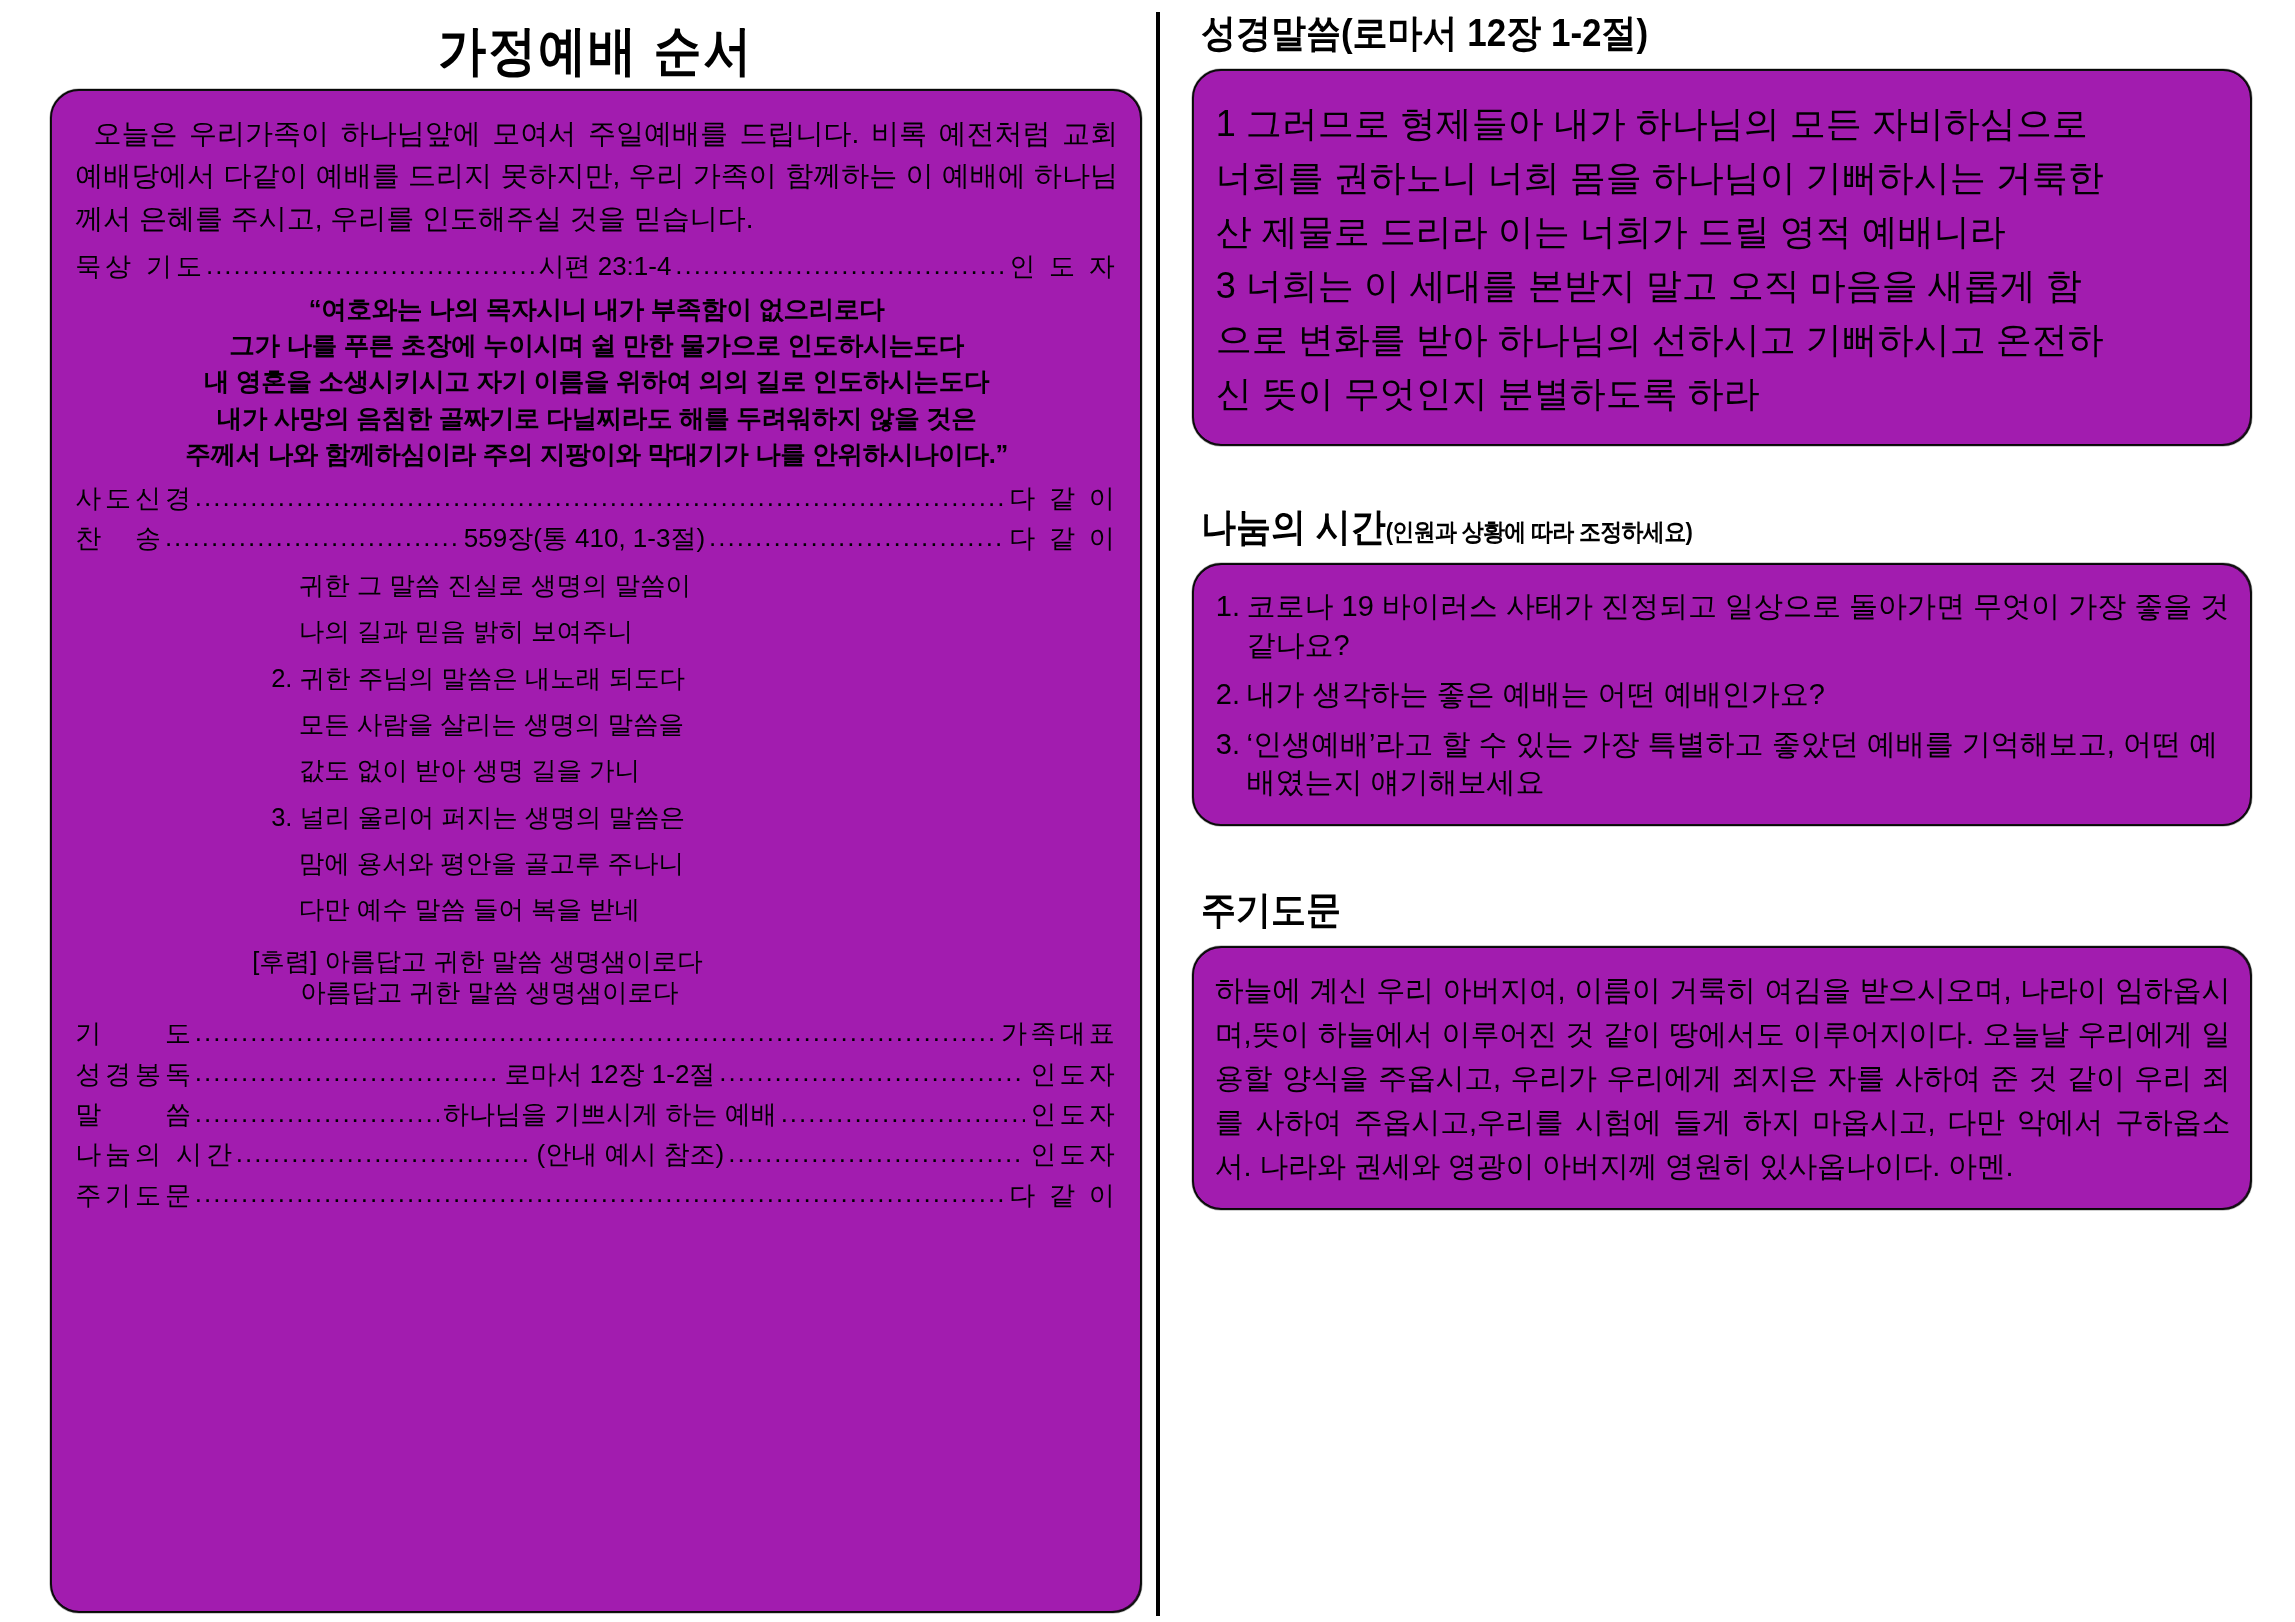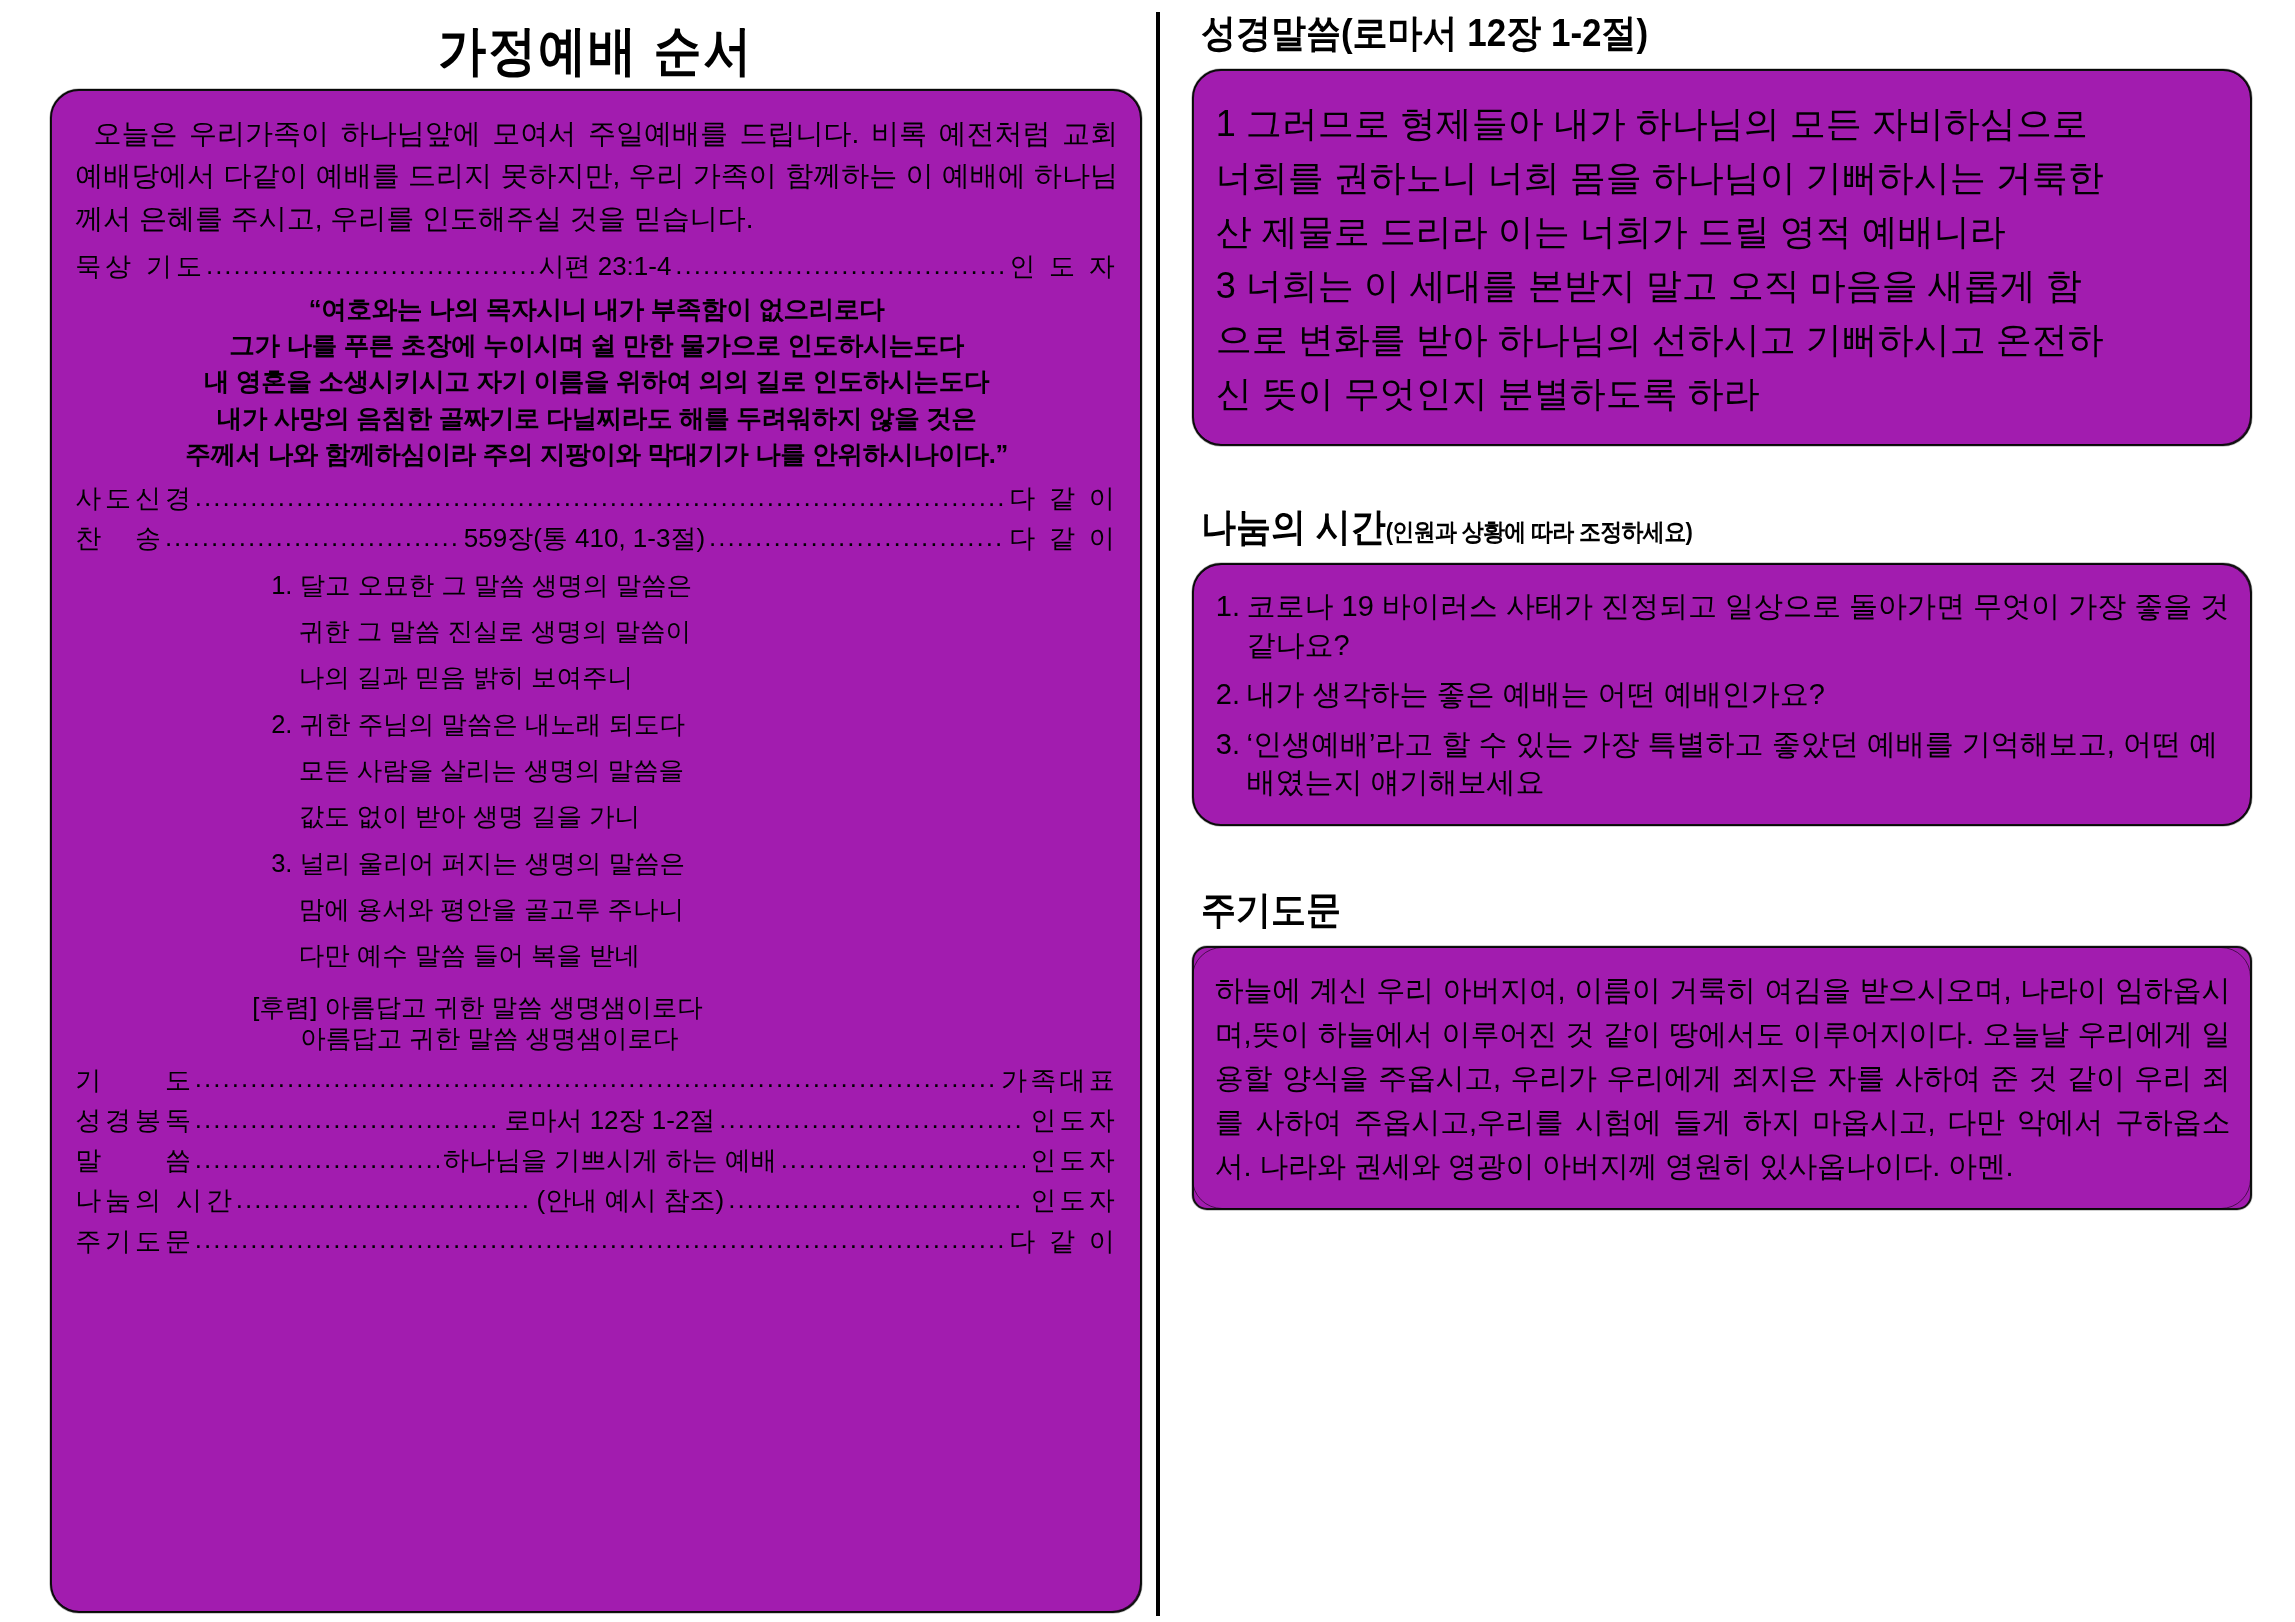--- a/index.html
+++ b/index.html
@@ -201,21 +201,20 @@
   .q-num {
     flex: 0 0 auto;
     padding-right: 6.5px;
   }
   .q-text {
     flex: 1 1 auto;
   }
 
   .prayer-box {
     padding: 19.6px 19.6px 19.6px 21px;
-    border-radius: 15px;
   }
   .prayer-text {
     font-size: 29px;
     line-height: 1.52;
     text-align: justify;
     text-justify: inter-character;
     letter-spacing: -0.2px;
   }
   .spacer-md { height: 34px; }
 </style>
@@ -258,22 +257,20 @@
         <span class="svc-label">찬　송</span>
         <span class="leader">.................................................</span>
         <span class="svc-mid">559장(통 410, 1-3절)</span>
         <span class="leader">.................................................</span>
         <span class="svc-who">다 같 이</span>
       </div>
 
       <div class="hymn-wrap">
 
         <div class="hymn-verse">
-          <span class="vline first"><span>1.</span>
-            <span>달고 오묘한 그 말씀 생명의 말씀은</span></span>
           <span class="vline cont">귀한 그 말씀 진실로 생명의 말씀이</span>
           <span class="vline cont">나의 길과 믿음 밝히 보여주니</span>
         </div>
 
         <div class="hymn-verse">
           <span class="vline first"><span>2.</span>
             <span>귀한 주님의 말씀은 내노래 되도다</span></span>
           <span class="vline cont">모든 사람을 살리는 생명의 말씀을</span>
           <span class="vline cont">값도 없이 받아 생명 길을 가니</span>
         </div>

